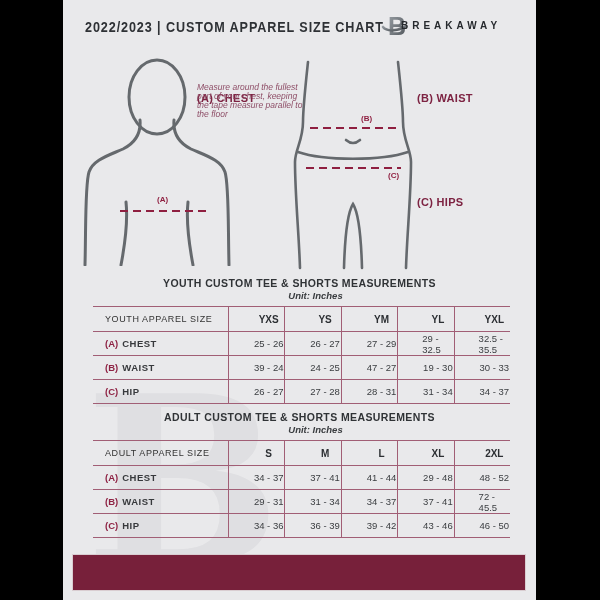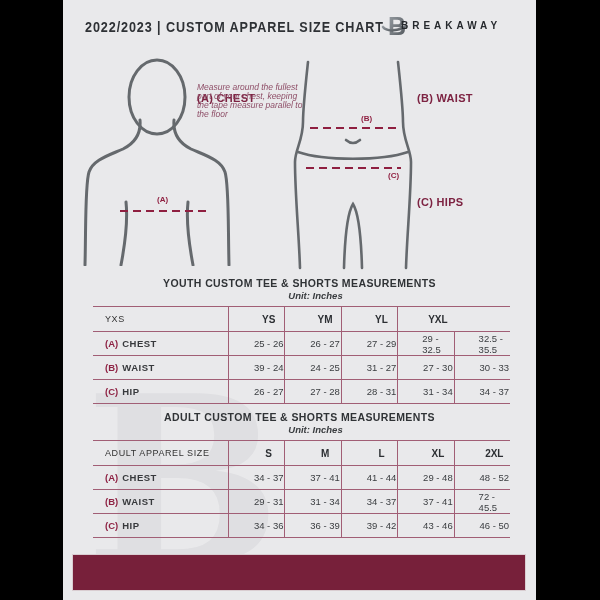--- a/index.html
+++ b/index.html
@@ -104,20 +104,21 @@
 
     <div class="guide-head z1" style="left:354px;top:62px;">(B) WAIST</div>
 
     <div class="guide-head z1" style="left:354px;top:166px;">(C) HIPS</div>
 
     <div class="sec-title" style="top:277px;">YOUTH CUSTOM TEE &amp; SHORTS MEASUREMENTS</div>
     <div class="sec-unit" style="top:290px;">Unit: Inches</div>
 
     <div class="size-table" style="top:306px;">
       <div class="t-row t-head">
+        <div class="cell">YOUTH APPAREL SIZE</div>
         <div class="cell">YXS</div>
         <div class="cell">YS</div>
         <div class="cell">YM</div>
         <div class="cell">YL</div>
         <div class="cell">YXL</div>
       </div>
       <div class="t-row">
         <div class="cell">
           <span class="prefix">(A)</span>
           <span class="row-label">CHEST</span>
@@ -128,22 +129,22 @@
         <div class="cell">29 - 32.5</div>
         <div class="cell">32.5 - 35.5</div>
       </div>
       <div class="t-row">
         <div class="cell">
           <span class="prefix">(B)</span>
           <span class="row-label">WAIST</span>
         </div>
         <div class="cell">39 - 24</div>
         <div class="cell">24 - 25</div>
-        <div class="cell">31 - 27</div>
-        <div class="cell">27 - 30</div>
+        <div class="cell">47 - 27</div>
+        <div class="cell">19 - 30</div>
         <div class="cell">30 - 33</div>
       </div>
       <div class="t-row">
         <div class="cell">
           <span class="prefix">(C)</span>
           <span class="row-label">HIP</span>
         </div>
         <div class="cell">26 - 27</div>
         <div class="cell">27 - 28</div>
         <div class="cell">28 - 31</div>

